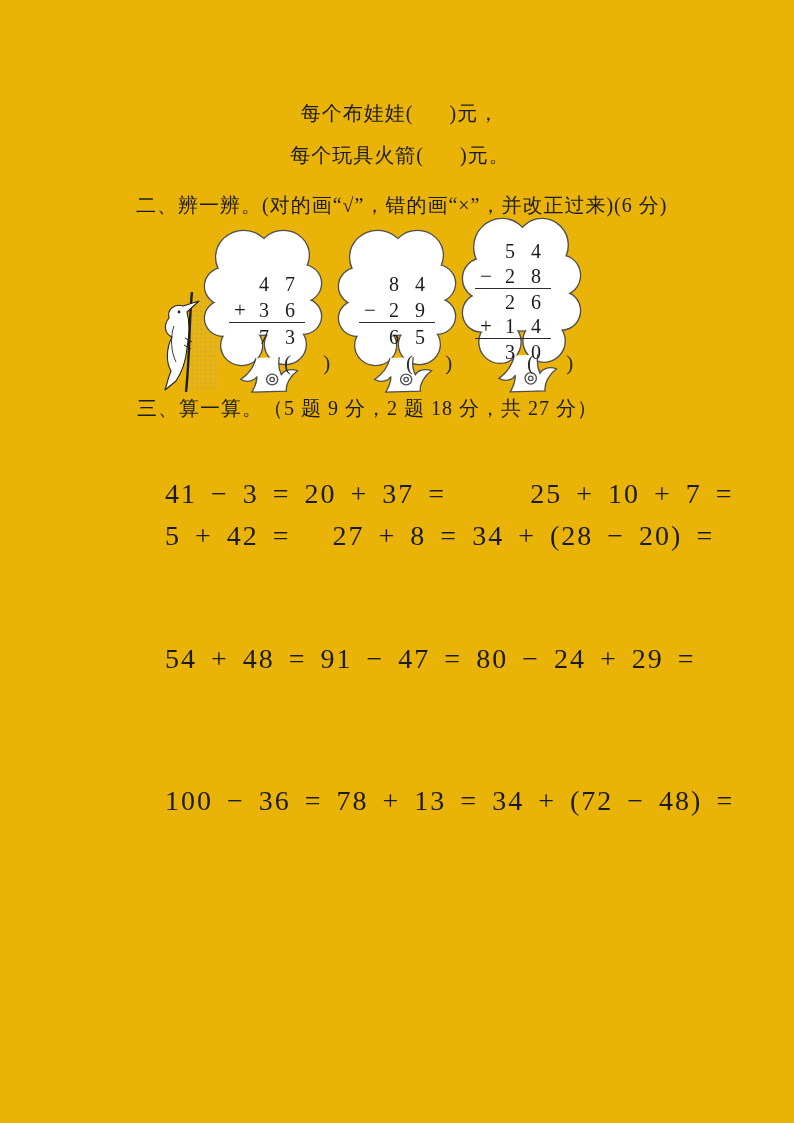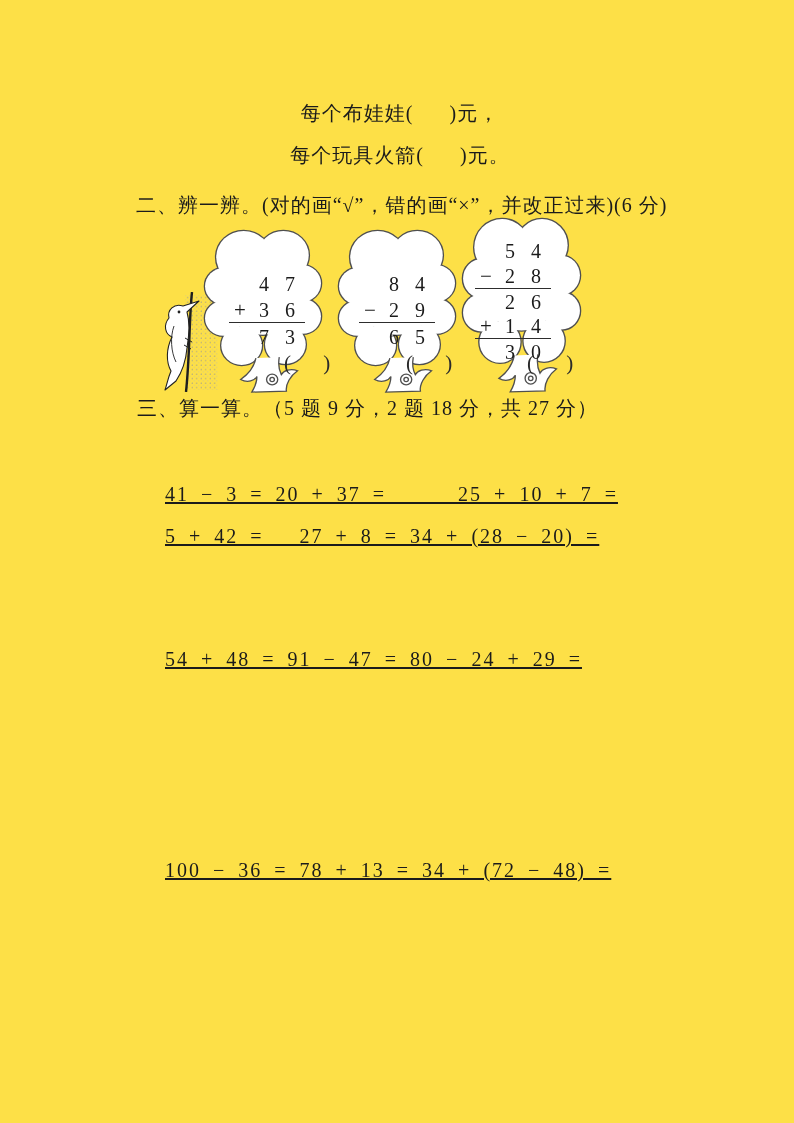--- a/index.html
+++ b/index.html
@@ -1,22 +1,22 @@
 <!DOCTYPE html>
 <html><head>
 <meta charset="utf-8">
 <style>
   html,body{margin:0;padding:0;background:#e8e8e8;}
   .page{
-    position:relative;width:794px;height:1123px;margin:0 auto;background:#fde047;
+    position:relative;width:794px;height:1123px;margin:0 auto;background:#eab308;
     font-family:"Liberation Serif","DejaVu Serif",serif;color:#1b1b1b;overflow:hidden;
   }
   .abs{position:absolute;}
   .cjk{font-size:20px;line-height:24px;letter-spacing:1px;white-space:pre;}
-  .math{font-size:20px;line-height:24px;letter-spacing:2px;word-spacing:5px;white-space:pre;text-decoration:underline;}
+  .math{font-size:28px;line-height:24px;letter-spacing:2px;word-spacing:5px;white-space:pre;}
   .centerline{left:135px;width:530px;text-align:center;}
   .tree{position:absolute;}
   .tree svg.shape{position:absolute;left:0;top:0;width:100%;height:100%;}
   .sum{position:absolute;display:grid;width:76px;font-size:20px;}
   .sum .srow{display:grid;grid-template-columns:22px 26px 26px;align-items:end;height:100%;}
   .sum .srow span{text-align:center;line-height:23px;}
   .sum .srow span.sign{font-size:21px;}
   .sum .srow.rule{border-top:1.5px solid #2d2d2d;}
   .rows3{grid-template-rows:26px 26px 26px;}
   .rows5{grid-template-rows:25px 25px 25px 25px 25px;}
@@ -158,16 +158,16 @@
 
   <div class="slot" style="left:284px;top:351px;">(     )</div>
   <div class="slot" style="left:406px;top:351px;">(     )</div>
   <div class="slot" style="left:527px;top:351px;">(     )</div>
 
   <div class="abs cjk" style="left:137px;top:396px;">三、算一算。（5 题 9 分，2 题 18 分，共 27 分）</div>
   <div class="abs math" style="left:165px;top:482px;">41 − 3 = 20 + 37 =      25 + 10 + 7 =</div>
   <div class="abs math" style="left:165px;top:524px;">5 + 42 =   27 + 8 = 34 + (28 − 20) =</div>
 
   <div class="abs math" style="left:165px;top:647px;">54 + 48 = 91 − 47 = 80 − 24 + 29 =</div>
-  <div class="abs math" style="left:165px;top:858px;">100 − 36 = 78 + 13 = 34 + (72 − 48) =</div>
+  <div class="abs math" style="left:165px;top:789px;">100 − 36 = 78 + 13 = 34 + (72 − 48) =</div>
 
 
 </div>
 
 </body></html>

